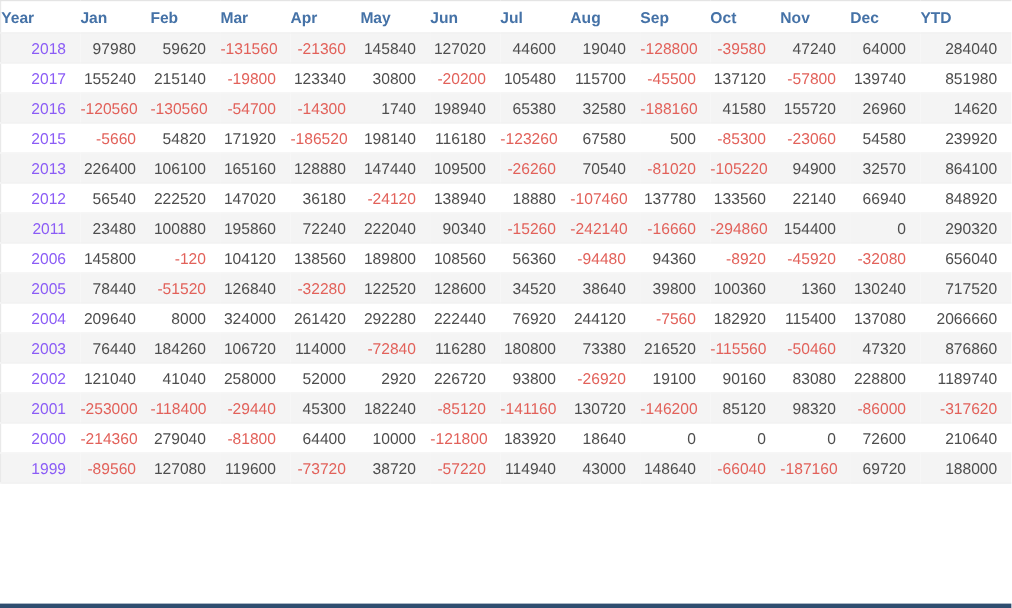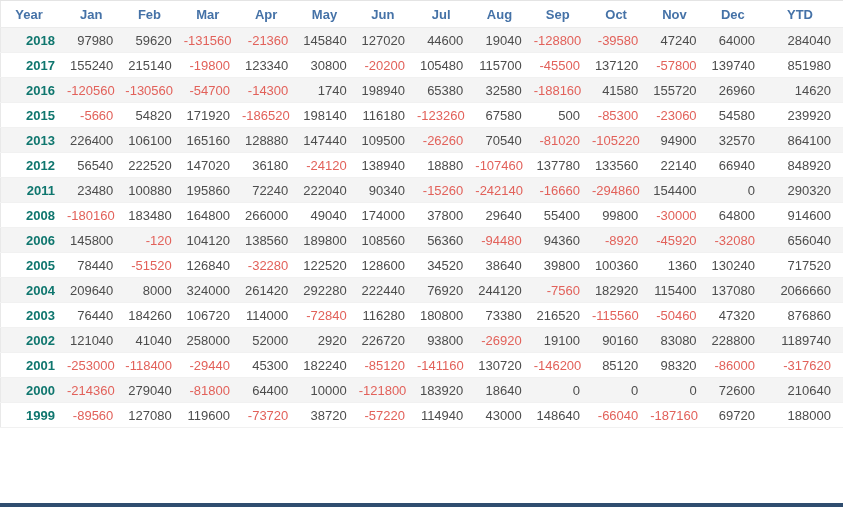--- a/index.html
+++ b/index.html
@@ -22,42 +22,42 @@
     border-collapse: collapse;
     table-layout: fixed;
     border-top: 1px solid #e4e4e4;
     border-left: 1px solid #e9e9e9;
     font-size: 13px;
   }
   table.data-grid thead th {
     height: 26px;
     color: #4572a7;
     font-weight: bold;
-    text-align: center;
+    text-align: left;
     padding: 0 10px 0 0;
     background: #ffffff;
     border-bottom: 1px solid #ececec;
     cursor: pointer;
     white-space: nowrap;
   }
   table.data-grid thead th:first-child { width: 56px; }
   table.data-grid thead th:last-child  { width: 66px; }
   table.data-grid tbody td {
     height: 24px;
     padding: 0 12px 0 0;
     text-align: right;
     white-space: nowrap;
     color: #4d4d4d;
     border-bottom: 1px solid #f1f1f1;
   }
   table.data-grid tbody tr:nth-child(odd)  { background: #f4f4f4; }
   table.data-grid tbody tr:nth-child(even) { background: #ffffff; }
   table.data-grid tbody td.year {
-    font-weight: bold;
-    color: #0f766e;
+    font-weight: normal;
+    color: #8b5cf6;
   }
   table.data-grid tbody td.neg { color: #e2615a; }
   table.data-grid tbody td.pos { color: #4d4d4d; }
   .bottom-bar {
     position: absolute;
     left: 0;
     bottom: 0;
     width: 843px;
     height: 4px;
     background: #2f4d6f;
@@ -193,36 +193,20 @@
           <td class="pos">90340</td>
           <td class="neg">-15260</td>
           <td class="neg">-242140</td>
           <td class="neg">-16660</td>
           <td class="neg">-294860</td>
           <td class="pos">154400</td>
           <td class="pos">0</td>
           <td class="pos">290320</td>
         </tr>
         <tr>
-          <td class="year">2008</td>
-          <td class="neg">-180160</td>
-          <td class="pos">183480</td>
-          <td class="pos">164800</td>
-          <td class="pos">266000</td>
-          <td class="pos">49040</td>
-          <td class="pos">174000</td>
-          <td class="pos">37800</td>
-          <td class="pos">29640</td>
-          <td class="pos">55400</td>
-          <td class="pos">99800</td>
-          <td class="neg">-30000</td>
-          <td class="pos">64800</td>
-          <td class="pos">914600</td>
-        </tr>
-        <tr>
           <td class="year">2006</td>
           <td class="pos">145800</td>
           <td class="neg">-120</td>
           <td class="pos">104120</td>
           <td class="pos">138560</td>
           <td class="pos">189800</td>
           <td class="pos">108560</td>
           <td class="pos">56360</td>
           <td class="neg">-94480</td>
           <td class="pos">94360</td>

